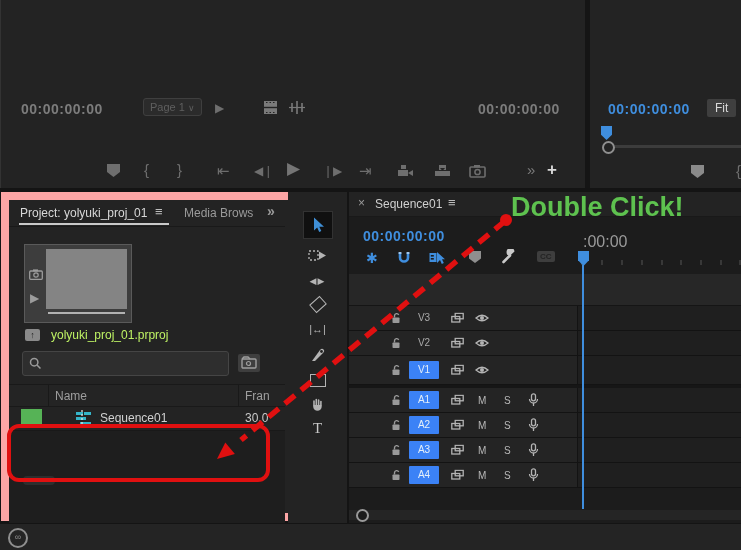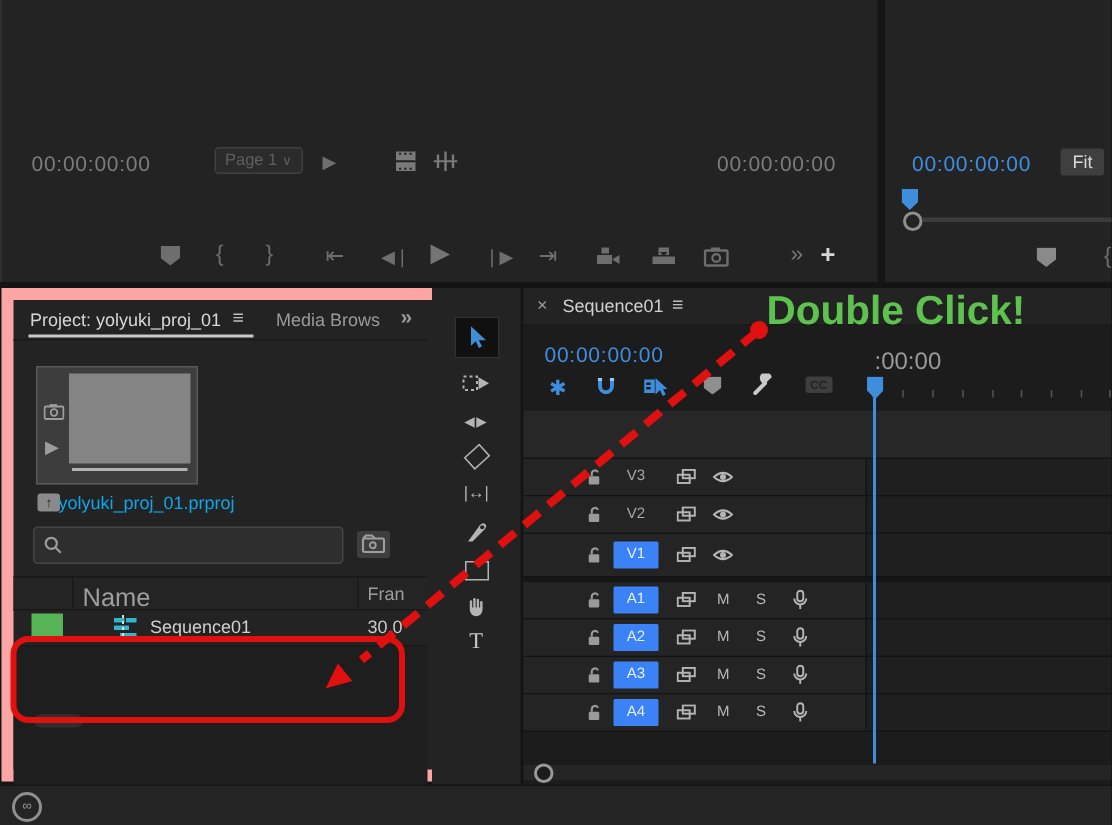--- a/index.html
+++ b/index.html
@@ -1,19 +1,19 @@
 <!DOCTYPE html>
 <html><head>
 <meta charset="utf-8">
 <style>
   html,body{margin:0;padding:0}
   body{width:741px;height:550px;position:relative;background:#141414;overflow:hidden;
        font-family:"Liberation Sans",sans-serif;-webkit-font-smoothing:antialiased}
   .abs{position:absolute}
-  .tc{font-weight:normal;font-size:14px;letter-spacing:.5px}
+  .tc{font-weight:bold;font-size:14px;letter-spacing:.5px}
   .gray-tc{color:#7c7c7c}
   .blue{color:#3f8ede}
   .ic{color:#8f8f8f;line-height:1}
   svg{display:block}
   
   #top{left:0;top:0;width:741px;height:188px;background:#232323;border-left:1px solid #333}
   #monitor-gap{left:584px;top:0;width:5px;height:188px;background:#151515}
   .pill{background:#2b2b2b;border:1px solid #3f3f3f;border-radius:3px;color:#5f5f5f;
         font-size:11px;padding:2px 6px}
   
@@ -123,42 +123,42 @@
           <rect x="4" y="0.4" width="5" height="2" fill="#9c9c9c"></rect>
           <circle cx="7" cy="6" r="2.2" fill="none" stroke="#9c9c9c" stroke-width="1.2"></circle>
         </svg>
     </span>
     <span class="abs ic" style="left:5px;top:47px;font-size:12px;color:#9c9c9c">▶</span>
     <div class="abs" style="left:21px;top:4px;width:81px;height:60px;background:#848484"></div>
     <div class="abs" style="left:23px;top:67px;width:77px;height:2px;background:#b2b2b2"></div>
   </div>
 
   <span class="abs" style="left:16px;top:129px;width:15px;height:12px;background:#8a8a8a;border-radius:2px;color:#232323;font-size:9px;text-align:center;line-height:12px;font-weight:bold">↑</span>
-  <span class="abs" style="left:30px;top:128px;font-size:12px;color:#0ea5e9">yolyuki_proj_01.prproj</span>
+  <span class="abs" style="left:42px;top:128px;font-size:12px;color:#bef264">yolyuki_proj_01.prproj</span>
 
   <div class="abs" style="left:13px;top:151px;width:205px;height:23px;background:#2e2e2e;border:1px solid #454545;border-radius:3px">
     <span class="abs" style="left:6px;top:5px">
       <svg width="13" height="13" viewBox="0 0 13 13">
           <circle cx="5.2" cy="5.2" r="3.7" fill="none" stroke="#9a9a9a" stroke-width="1.5"></circle>
           <line x1="8" y1="8" x2="11.5" y2="11.5" stroke="#9a9a9a" stroke-width="1.5"></line>
         </svg>
     </span>
     <input class="abs" style="left: 24px; top: 2px; width: 175px; height: 17px; background: transparent; border: none; color: rgb(204, 204, 204); font-size: 12px;" value="">
   </div>
   <span class="abs" style="left:229px;top:154px;width:22px;height:18px;background:#3e3e3e;border-radius:2px">
     <svg width="22" height="18" viewBox="0 0 22 18">
         <rect x="4" y="5" width="14" height="9" rx="1" fill="none" stroke="#9e9e9e" stroke-width="1.4"></rect>
         <path d="M4 5 l2 -2 h4 l2 2" fill="none" stroke="#9e9e9e" stroke-width="1.4"></path>
         <circle cx="10.5" cy="9.5" r="2" fill="none" stroke="#9e9e9e" stroke-width="1.2"></circle>
       </svg>
   </span>
 
   <div class="abs" style="left:0;top:184px;width:276px;height:21px;background:#242424;border-top:1px solid #191919;border-bottom:1px solid #191919">
     <div class="abs" style="left:39px;top:0;width:1px;height:21px;background:#191919"></div>
-    <span class="abs" style="left:46px;top:4px;font-size:17px;color:#9e9e9e">Name</span>
+    <span class="abs" style="left:46px;top:4px;font-size:12px;color:#9e9e9e">Name</span>
     <div class="abs" style="left:229px;top:0;width:1px;height:21px;background:#191919"></div>
     <span class="abs" style="left:236px;top:4px;font-size:12px;color:#9e9e9e">Fran</span>
   </div>
 
   <div class="abs" style="left:0;top:206px;width:276px;height:24px;border-bottom:1px solid #191919">
     <div class="abs" style="left:12px;top:3px;width:21px;height:18px;background:#56b356"></div>
     <span class="abs" style="left:66px;top:4px">
       <svg width="17" height="16" viewBox="0 0 17 16">
           <g fill="#35b5c9">
             <rect x="1" y="2" width="7" height="3"></rect>

